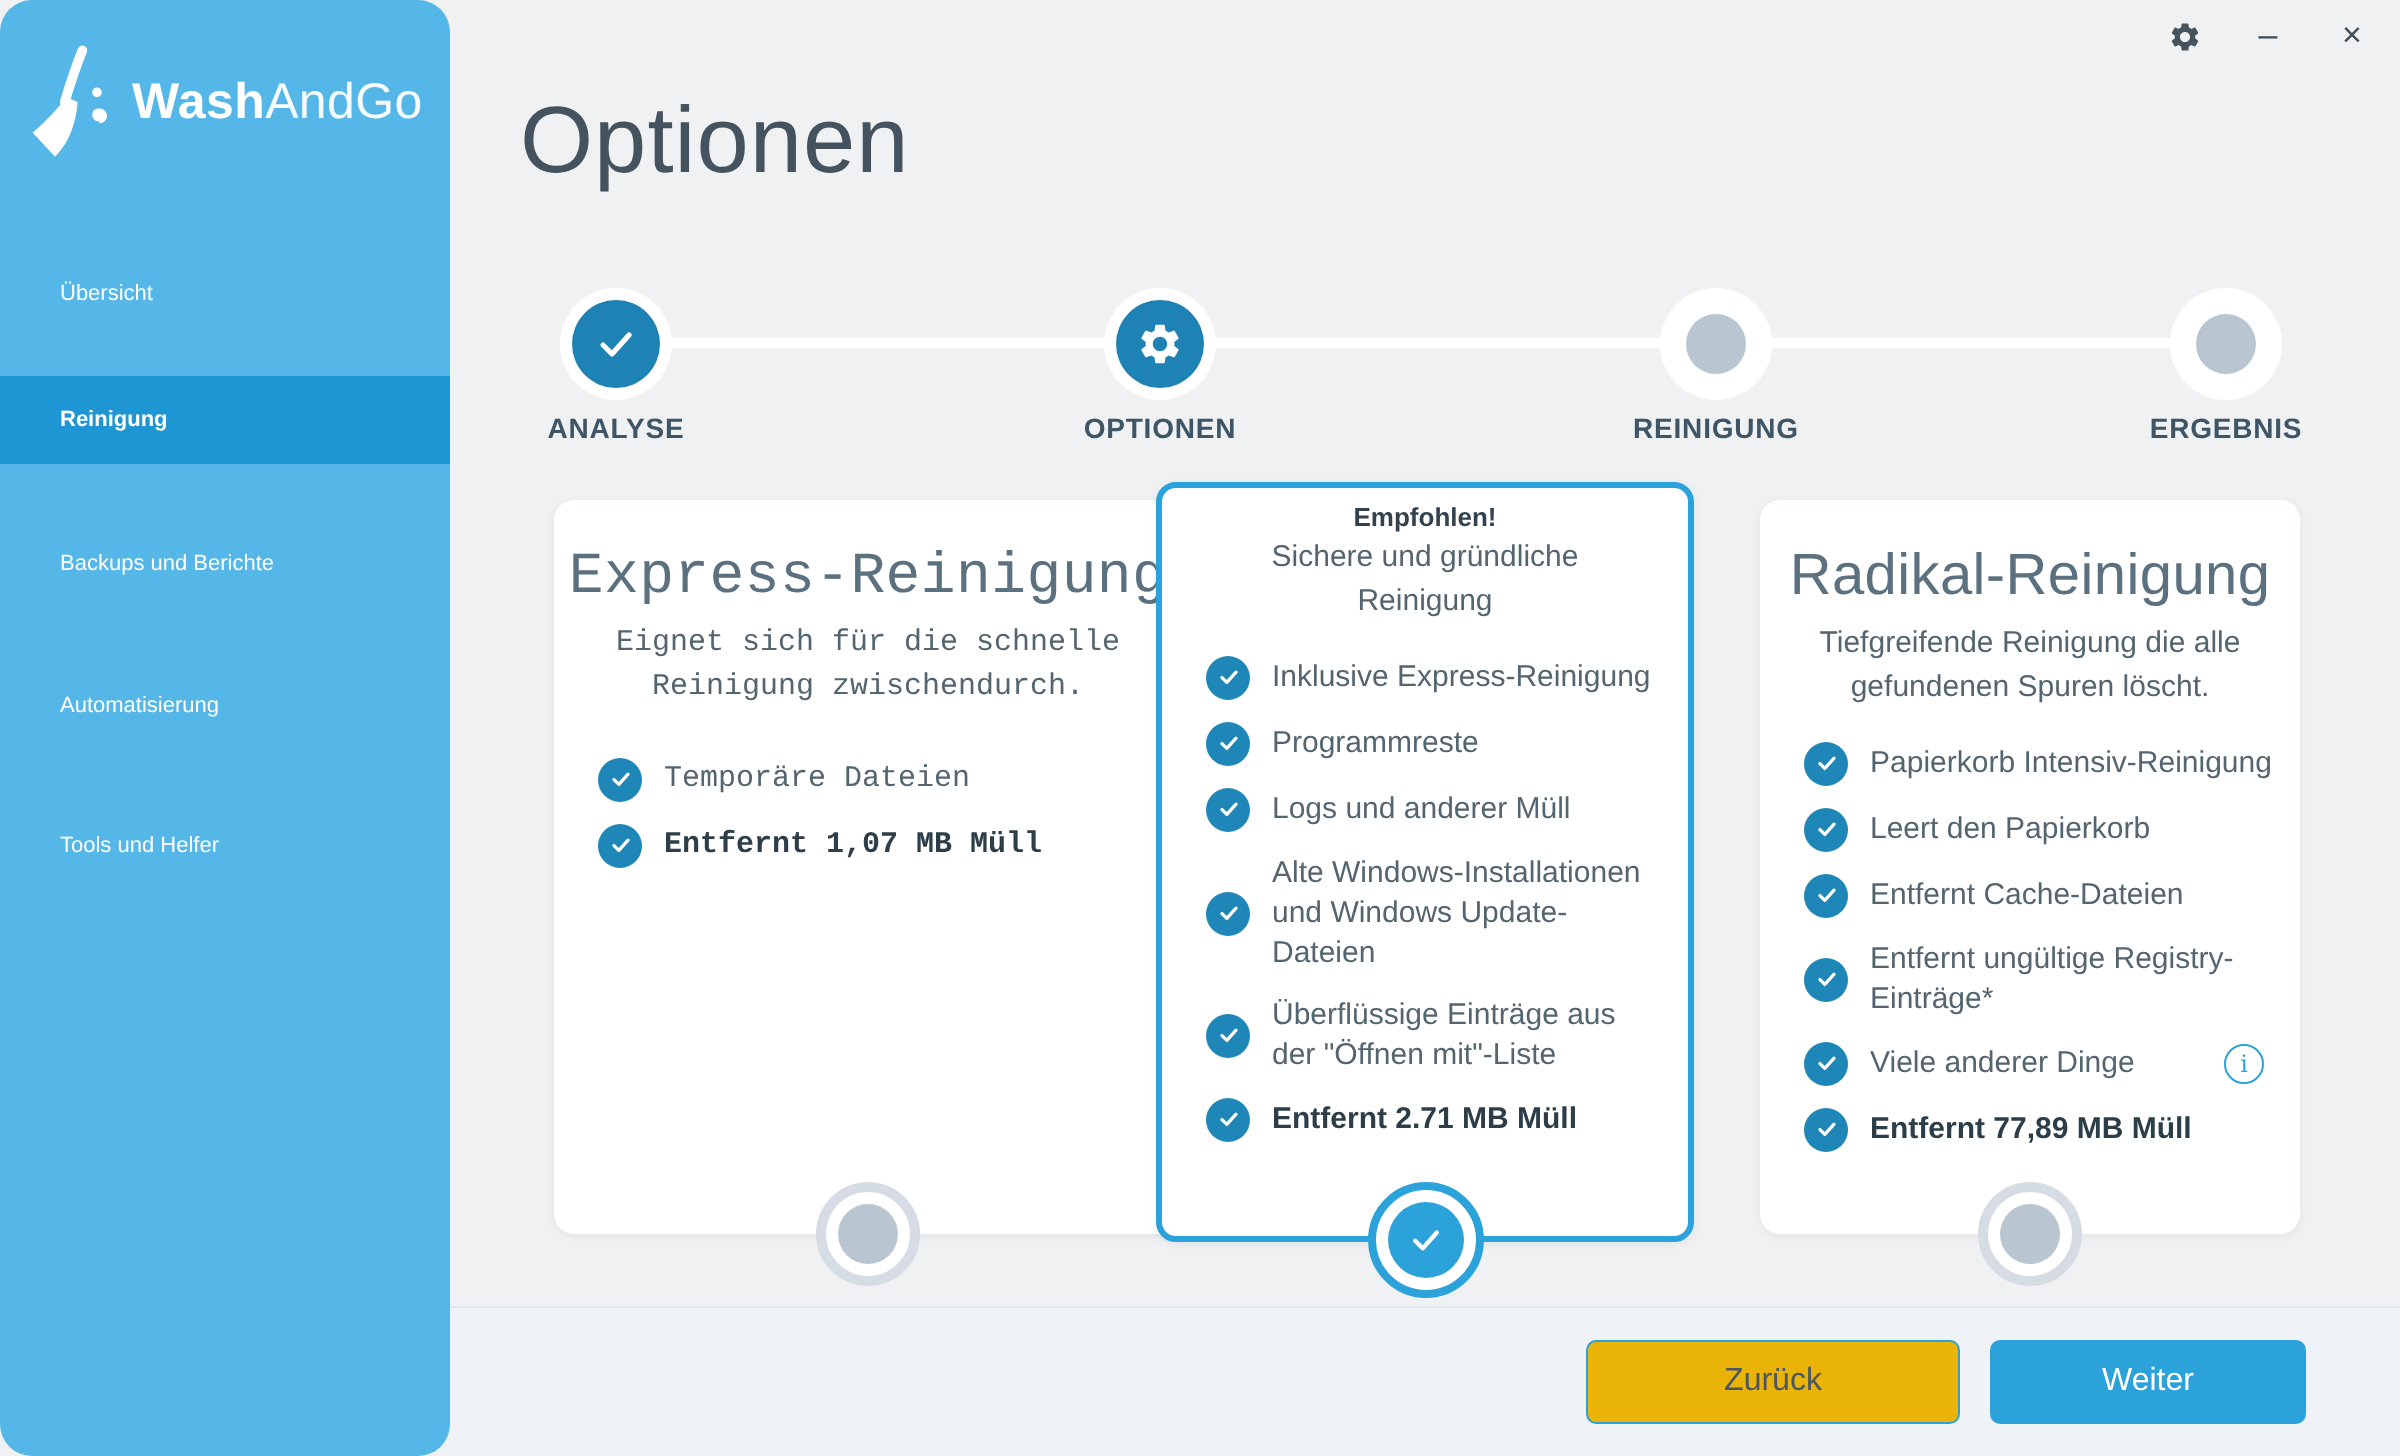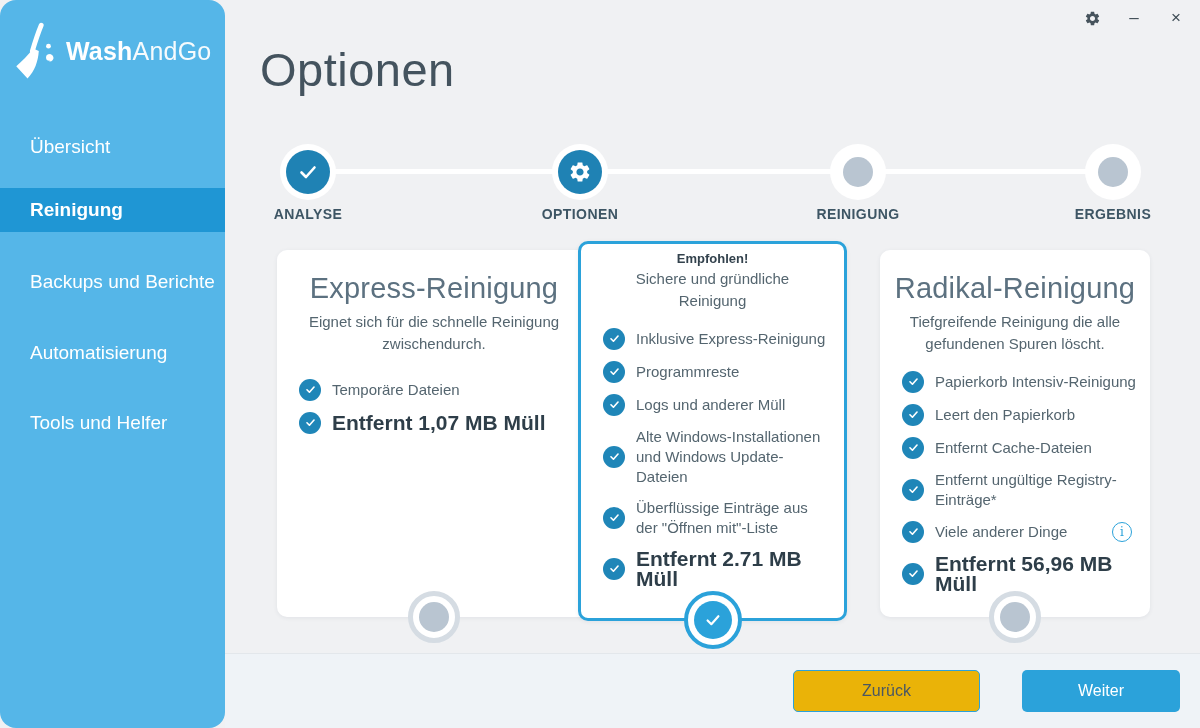--- a/index.html
+++ b/index.html
@@ -15,21 +15,21 @@
   .app{position:relative;width:1200px;height:728px;background:var(--page-bg);overflow:hidden;}
 
   
   .sidebar{position:absolute;left:0;top:0;width:225px;height:728px;background:var(--sidebar);z-index:3;border-radius:16px;}
   .logo{position:absolute;left:12px;top:22px;display:flex;align-items:center;}
   .logo svg{width:52px;height:58px;}
   .logo-text{color:#fff;font-size:25px;letter-spacing:.2px;margin-left:2px;}
   .logo-text b{font-weight:bold;}
   .logo-text span.lt{font-weight:normal;opacity:.95;}
   .nav{position:absolute;left:0;top:0;width:100%;}
-  .nav-item{height:44px;display:flex;align-items:center;padding-left:30px;color:#fff;font-size:19px;cursor:pointer;}
+  .nav-item{height:44px;display:flex;align-items:center;padding-left:30px;color:#fff;font-size:11px;cursor:pointer;}
   .nav-item.active{background:var(--sidebar-active);font-weight:bold;}
   .nav-item:nth-child(1){margin-top:125px;}
   .nav-item:nth-child(2){margin-top:19px;}
   .nav-item:nth-child(3){margin-top:28px;}
   .nav-item:nth-child(4){margin-top:27px;}
   .nav-item:nth-child(5){margin-top:26px;}
 
   
   .win-controls{position:absolute;top:6px;right:10px;display:flex;align-items:center;gap:14px;z-index:5;}
   .win-btn{width:28px;height:24px;display:flex;align-items:center;justify-content:center;color:#3E4C55;font-size:17px;cursor:pointer;}
@@ -43,48 +43,48 @@
   .step{position:absolute;top:144px;width:160px;display:flex;flex-direction:column;align-items:center;}
   .step-circle{width:56px;height:56px;border-radius:50%;background:#fff;display:flex;align-items:center;justify-content:center;}
   .step-dot{border-radius:50%;display:flex;align-items:center;justify-content:center;}
   .step.done .step-dot,.step.current .step-dot{width:44px;height:44px;background:var(--step-blue);}
   .step.upcoming .step-dot{width:30px;height:30px;background:var(--inactive-dot);}
   .step-dot svg{width:24px;height:24px;}
   .step-label{margin-top:6px;font-size:14px;font-weight:bold;color:var(--step-label);letter-spacing:.4px;}
 
   
   .card{position:absolute;background:#fff;border-radius:10px;box-shadow:0 1px 4px rgba(50,70,90,.08);}
-  #card-0{left:277px;top:250px;width:314px;height:367px;}
+  #card-0{left:277px;top:250px;width:314px;height:367px;font-family:Liberation Mono, monospace;}
   #card-1{left:578px;top:241px;width:269px;height:380px;border:3px solid var(--accent);}
   #card-2{left:880px;top:250px;width:270px;height:367px;}
   .card-title{margin-top:22px;text-align:center;font-size:29px;font-weight:300;color:var(--card-title);letter-spacing:.2px;}
   .card-badge{margin-top:7px;text-align:center;font-size:13px;font-weight:bold;color:#33424D;}
   .card-subtitle{margin:6px 20px 0;text-align:center;font-size:15px;line-height:1.45;color:var(--body);}
   #card-1 .card-subtitle{margin-top:2px;}
   .card-list{list-style:none;margin:16px 0 0 22px;padding-right:12px;}
   #card-0 .card-list{margin-top:24px;}
   .citem{display:flex;align-items:center;gap:11px;margin-bottom:11px;font-size:15px;line-height:20px;color:var(--body);}
-  .citem.bold{font-weight:bold;color:var(--bold);font-size:21px;}
+  .citem.bold{font-weight:bold;color:var(--bold);font-size:15px;}
   .check-bullet{flex:0 0 22px;width:22px;height:22px;border-radius:50%;background:var(--check-blue);display:flex;align-items:center;justify-content:center;}
   .check-bullet svg{width:13px;height:13px;}
   .info-icon{margin-left:auto;margin-right:6px;flex:0 0 20px;width:20px;height:20px;border-radius:50%;border:1.5px solid var(--accent);color:var(--accent);font-size:12px;font-family:"DejaVu Serif",serif;display:flex;align-items:center;justify-content:center;cursor:pointer;}
 
   
   .select-circle{position:absolute;left:50%;transform:translateX(-50%);border-radius:50%;background:#fff;display:flex;align-items:center;justify-content:center;cursor:pointer;}
   .select-circle.unselected{bottom:-26px;width:52px;height:52px;border:5px solid var(--inactive-ring);}
   .select-circle.unselected .sel-inner{width:30px;height:30px;border-radius:50%;background:var(--inactive-dot);}
   .select-circle.selected{bottom:-31px;width:58px;height:58px;border:4px solid var(--accent);}
   .select-circle.selected .sel-inner{width:38px;height:38px;border-radius:50%;background:var(--accent);display:flex;align-items:center;justify-content:center;}
   .select-circle.selected .sel-inner svg{width:20px;height:20px;}
 
   
   .footer{position:absolute;left:225px;right:0;bottom:0;height:75px;background:var(--footer-bg);border-top:1px solid #E3E7EB;}
   .btn{position:absolute;top:16px;height:42px;border-radius:5px;font-size:16px;display:flex;align-items:center;justify-content:center;cursor:pointer;font-family:inherit;}
   .btn-back{left:568px;width:187px;background:#eab308;border:1px solid var(--accent);color:#4A5763;}
-  .btn-next{left:770px;width:158px;background:var(--accent);border:none;color:#fff;margin-left:27px;}
+  .btn-next{left:770px;width:158px;background:var(--accent);border:none;color:#fff;}
 </style>
 </head>
 <body>
 
 <div class="app">
 
   <div class="sidebar">
     <div class="logo">
       <svg viewBox="0 0 64 72">
         <path d="M36 4 C31 16 28 26 25 36" stroke="#fff" stroke-width="6" stroke-linecap="round" fill="none"></path>
@@ -286,21 +286,21 @@
           </span>
           <span>Viele anderer Dinge</span>
           <span class="info-icon">i</span>
         </li>
         <li class="citem bold">
           <span class="check-bullet">
             <svg viewBox="0 0 24 24">
               <path d="M5.5 12.5l4.5 4.5 8.5-9.5" fill="none" stroke="#fff" stroke-width="3" stroke-linecap="round" stroke-linejoin="round"></path>
             </svg>
           </span>
-          <span>Entfernt 56,96 MB Müll</span>
+          <span>Entfernt 77,89 MB Müll</span>
         </li>
       </ul>
     <div class="select-circle unselected">
         <div class="sel-inner"></div>
       </div>
   </div>
 
   <div class="footer">
     <button class="btn btn-back">Zurück</button>
     <button class="btn btn-next">Weiter</button>

